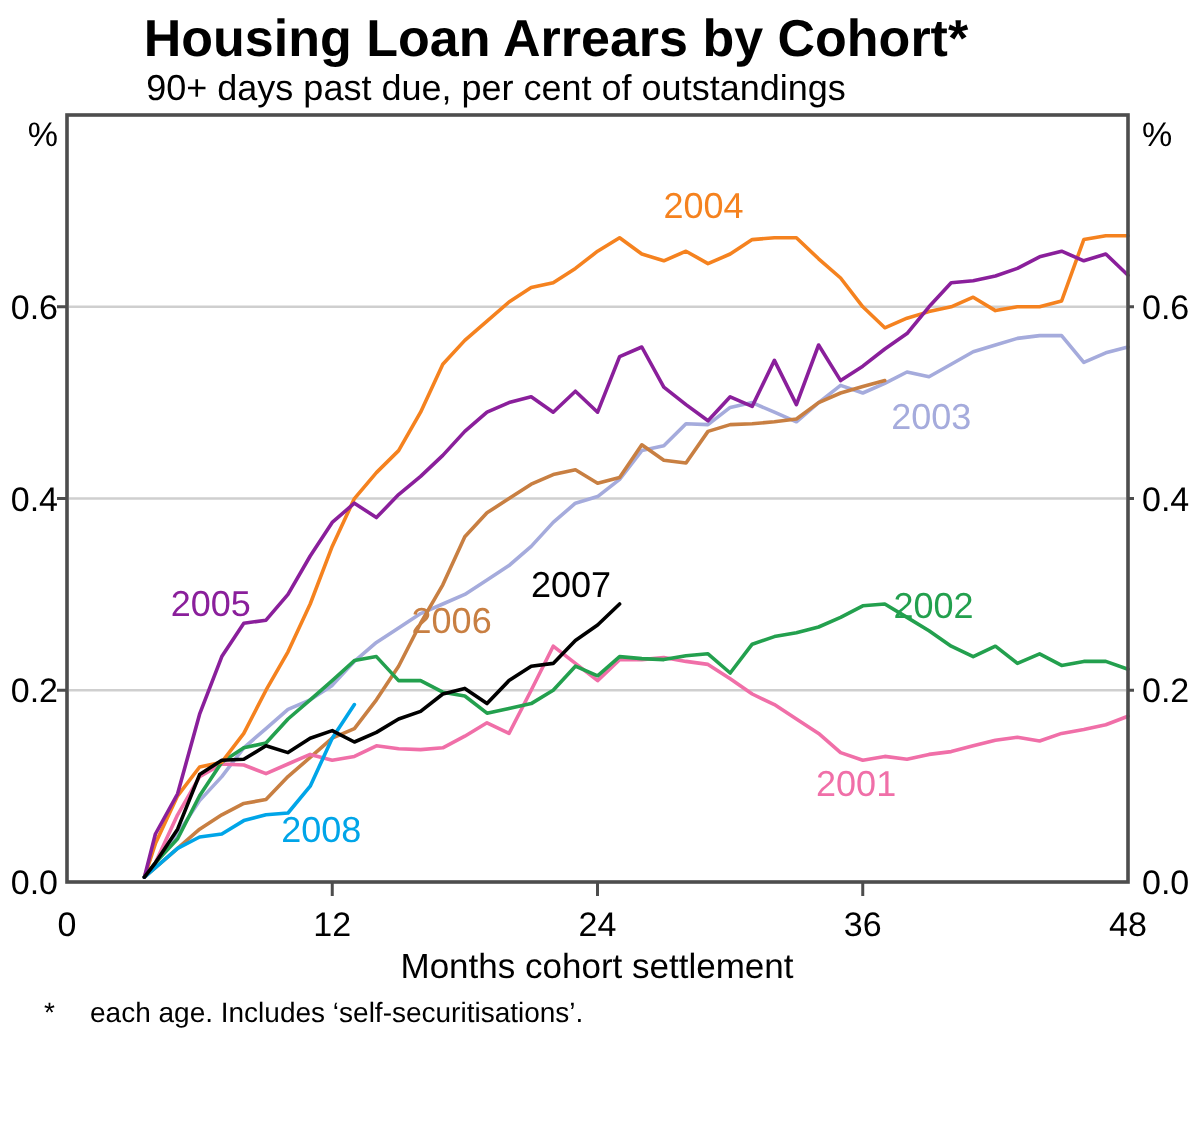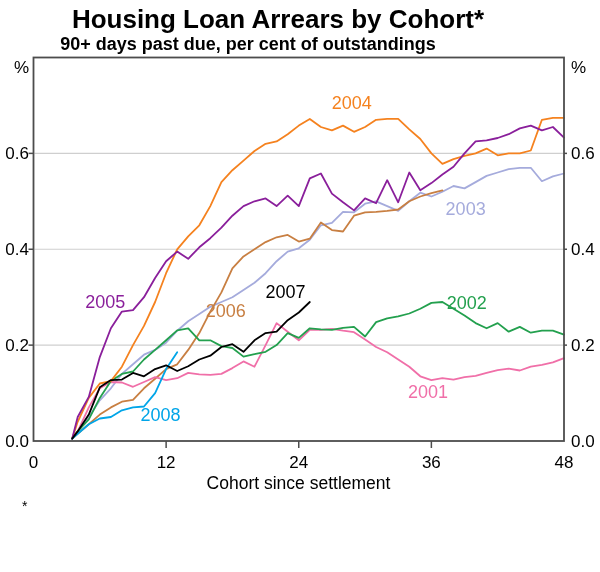--- a/index.html
+++ b/index.html
@@ -6,21 +6,21 @@
   .page{
     position:relative;width:600px;height:572px;background:#ffffff;overflow:hidden;
     font-family:"Liberation Sans", sans-serif;color:#000;
   }
   .title{
     position:absolute;top:4px;left:0;width:556px;text-align:center;
     font-size:26px;font-weight:bold;letter-spacing:0px;
   }
   .subtitle{
     position:absolute;top:34px;left:0;width:496px;text-align:center;
-    font-size:18px;font-weight:bold;
+    font-size:18px;font-weight:normal;
   }
   svg.plot{position:absolute;top:0;left:0;}
   .xlabel{
     position:absolute;top:473px;left:0;width:597px;text-align:center;
     font-size:17.5px;
   }
   .footnote{position:absolute;top:498px;left:22px;width:560px;font-size:14px;line-height:16.2px;}
   .fn-marker{position:absolute;left:0;top:0;}
   .fn-lines{margin-left:23px;}
   .sources{position:absolute;top:547px;left:22px;font-size:14px;}
@@ -72,20 +72,21 @@
       <text x="428.059375" y="398.10375" text-anchor="middle" font-size="18" fill="#F06FA8" font-family="&quot;Liberation Sans&quot;, sans-serif">2001</text>
       <text x="466.74166666666673" y="308.94000000000005" text-anchor="middle" font-size="18" fill="#23A04E" font-family="&quot;Liberation Sans&quot;, sans-serif">2002</text>
       <text x="465.63645833333334" y="214.503125" text-anchor="middle" font-size="18" fill="#A5ABDC" font-family="&quot;Liberation Sans&quot;, sans-serif">2003</text>
       <text x="351.8" y="109.04062500000003" text-anchor="middle" font-size="18" fill="#F5821F" font-family="&quot;Liberation Sans&quot;, sans-serif">2004</text>
       <text x="105.33854166666666" y="307.98125000000005" text-anchor="middle" font-size="18" fill="#8A1F9B" font-family="&quot;Liberation Sans&quot;, sans-serif">2005</text>
       <text x="225.80625" y="316.61" text-anchor="middle" font-size="18" fill="#C87F42" font-family="&quot;Liberation Sans&quot;, sans-serif">2006</text>
       <text x="285.4875" y="298.39375" text-anchor="middle" font-size="18" fill="#000000" font-family="&quot;Liberation Sans&quot;, sans-serif">2007</text>
       <text x="160.59895833333334" y="421.11375" text-anchor="middle" font-size="18" fill="#00A5E8" font-family="&quot;Liberation Sans&quot;, sans-serif">2008</text>
     </svg>
 
-  <div class="xlabel">Cohort since settlement</div>
+  <div class="xlabel">Months cohort settlement</div>
 
   <div class="footnote">
     <span class="fn-marker">*</span>
     <div class="fn-lines">
+      <div>each age. Includes ‘self-securitisations’.</div>
     </div>
   </div>
 </div>
 
 </body></html>

